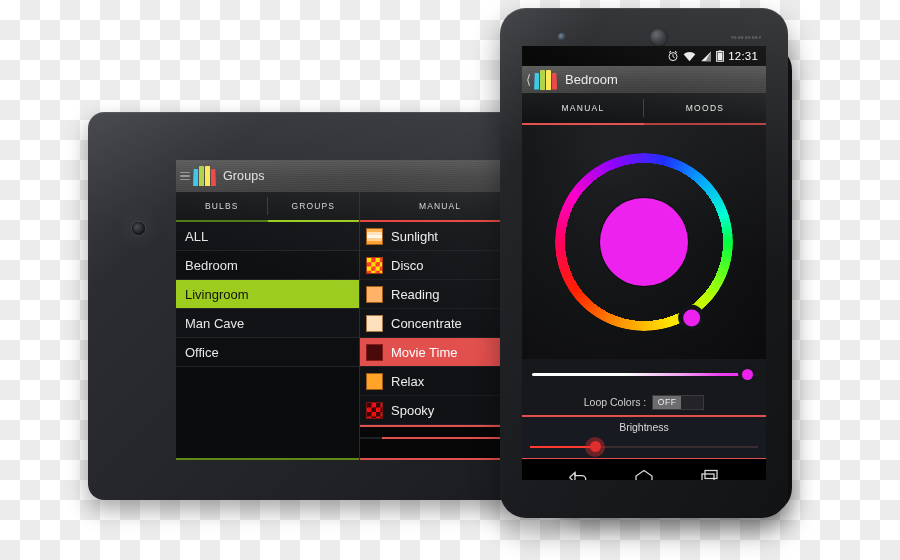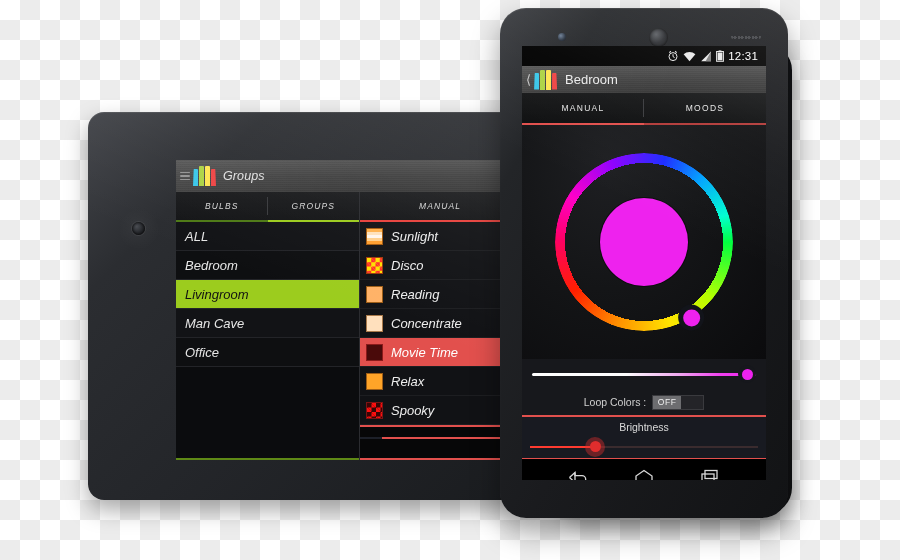--- a/index.html
+++ b/index.html
@@ -23,21 +23,20 @@
   
   .tablet {
     position: absolute;
     left: 88px; top: 112px;
     width: 432px; height: 388px;
     border-radius: 16px 14px 14px 16px;
     background: linear-gradient(135deg, #43454a 0%, #2b2d31 22%, #24262a 55%, #1a1c1f 100%);
     box-shadow: 0 10px 22px rgba(0,0,0,.34), inset 0 1px 1px rgba(255,255,255,.10);
     padding: 0;
     overflow: hidden;
-    font-style: italic;
   }
   .tablet::after {
     
     content: "";
     position: absolute; inset: 0;
     background: linear-gradient(200deg, rgba(255,255,255,.11) 0%, rgba(255,255,255,.03) 30%, rgba(255,255,255,0) 48%);
     pointer-events: none;
   }
   .tablet-cam {
     position: absolute; left: 44px; top: 110px;

